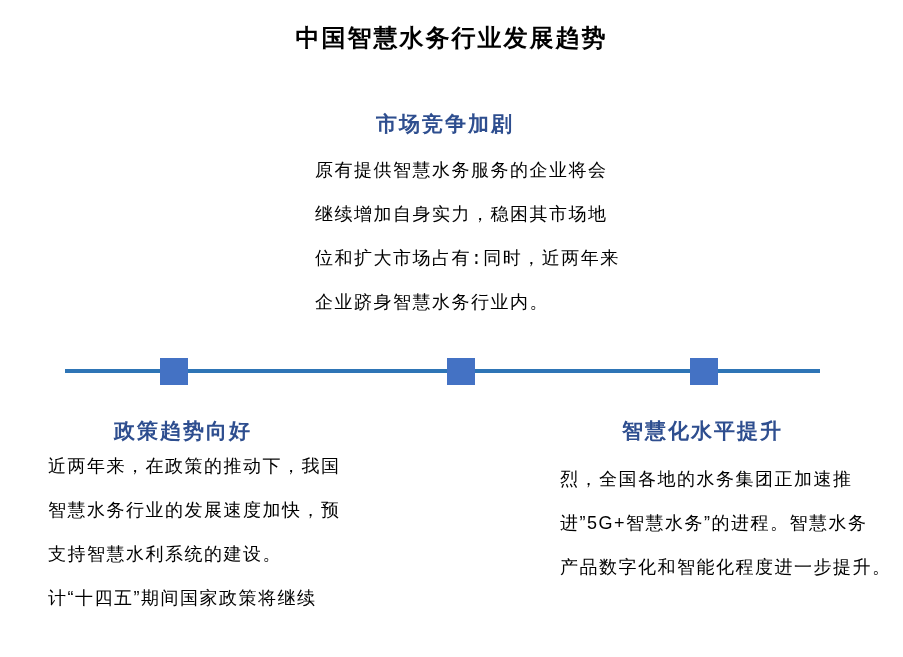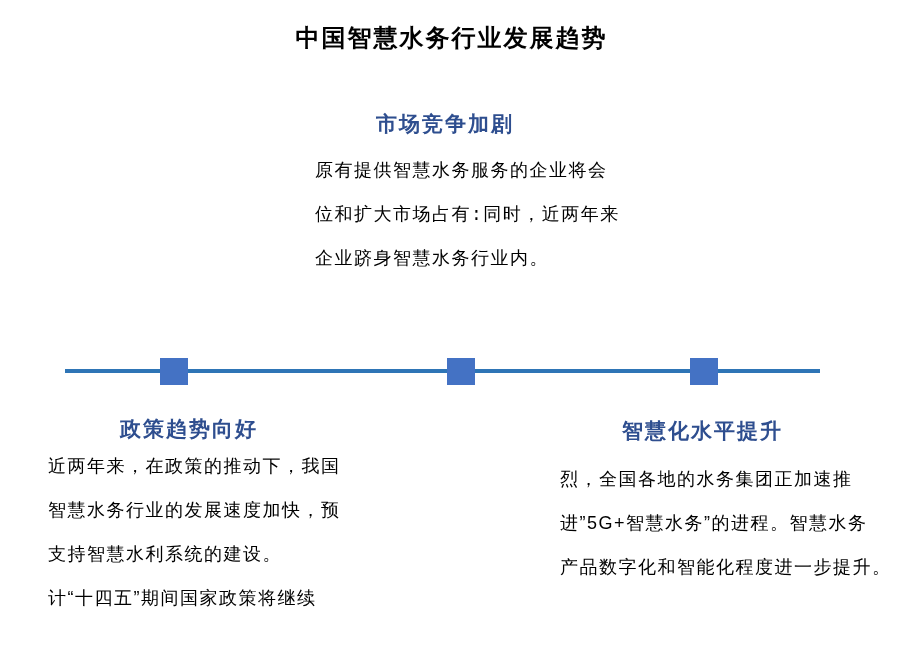--- a/index.html
+++ b/index.html
@@ -26,21 +26,21 @@
   .sec-heading {
     position: absolute;
     font-size: 21px;
     font-weight: bold;
     color: var(--heading-blue, #2E4E8F);
     letter-spacing: 2px;
     line-height: 26px;
     white-space: nowrap;
   }
   .market-heading { left: 376px; top: 111px; }
-  .policy-heading { left: 120px; top: 418px; font-family: Liberation Mono, monospace; }
+  .policy-heading { left: 114px; top: 418px; }
   .smart-heading  { left: 622px; top: 418px; }
   .body-block {
     position: absolute;
     font-size: 18px;
     color: var(--body-text, #000000);
     letter-spacing: 1.5px;
   }
   .body-line {
     height: 44px;
     line-height: 44px;
@@ -71,20 +71,21 @@
 </head>
 <body>
 
 <div class="canvas">
 
   <div class="title">中国智慧水务行业发展趋势</div>
 
   <div class="sec-heading market-heading">市场竞争加剧</div>
   <div class="body-block market-body">
     <div class="body-line">原有提供智慧水务服务的企业将会</div>
+    <div class="body-line">继续增加自身实力，稳困其市场地</div>
     <div class="body-line">位和扩大市场占有:同时，近两年来</div>
     <div class="body-line">企业跻身智慧水务行业内。</div>
   </div>
 
   <div class="timeline-line"></div>
   <div class="timeline-marker marker-1"></div>
   <div class="timeline-marker marker-2"></div>
   <div class="timeline-marker marker-3"></div>
 
   <div class="sec-heading policy-heading">政策趋势向好</div>

